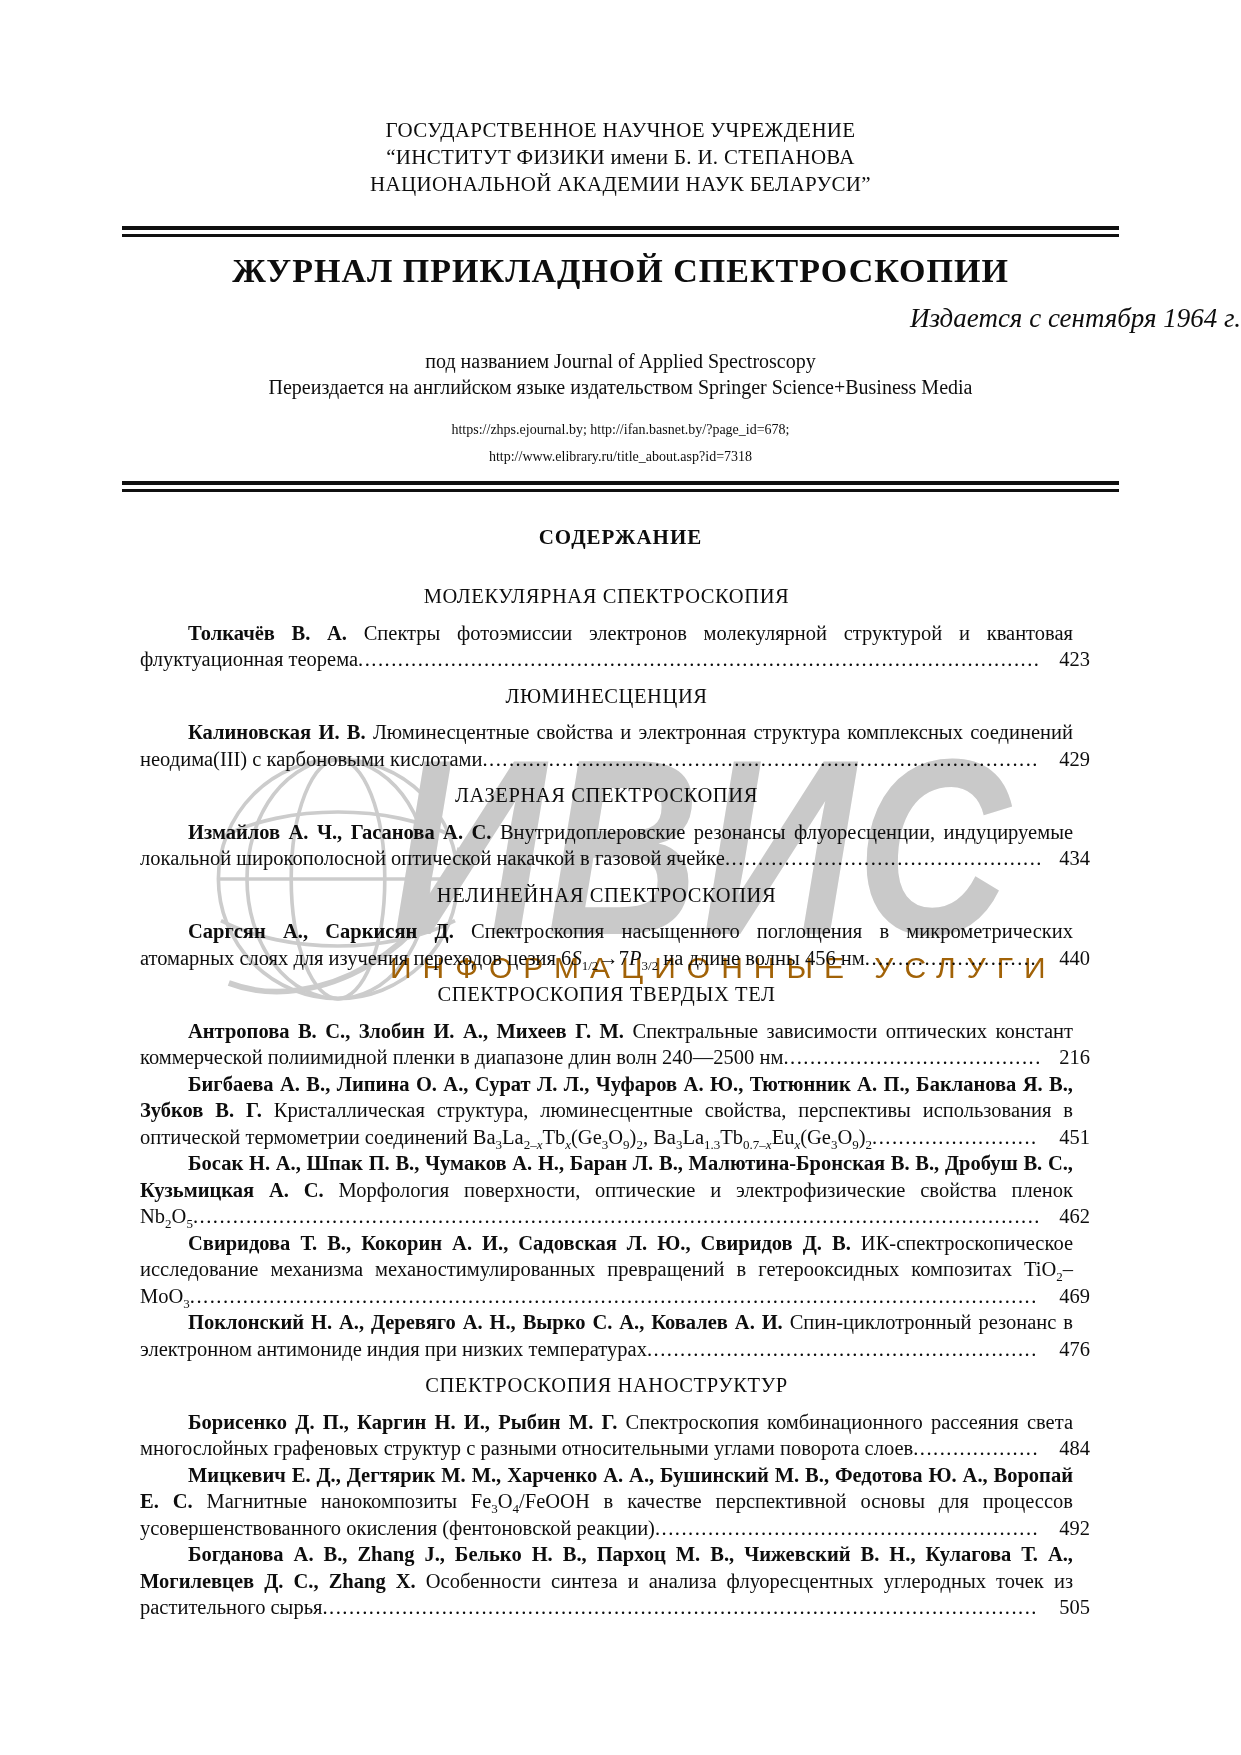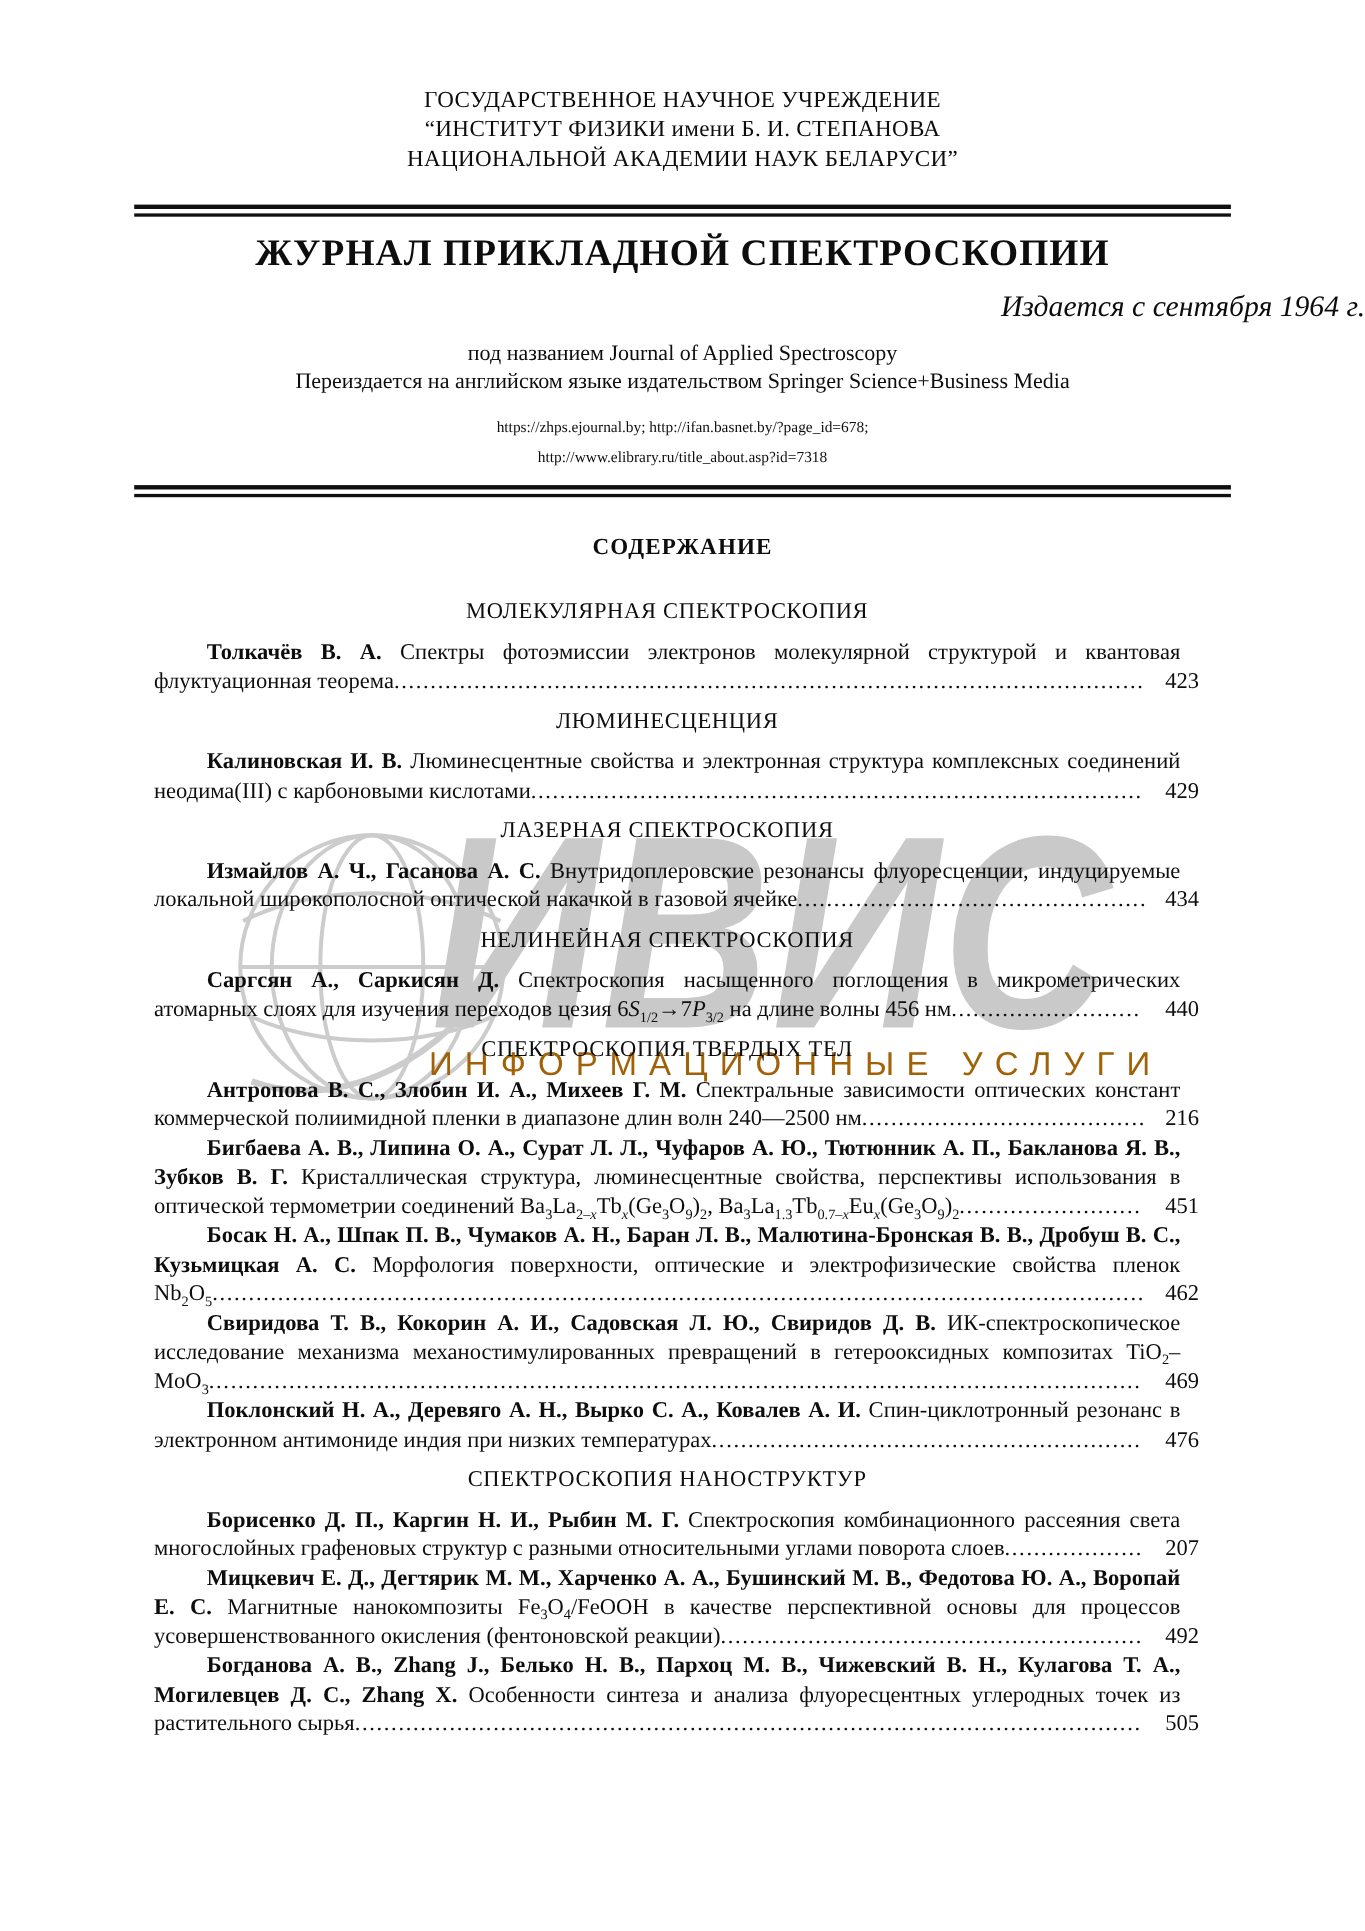--- a/index.html
+++ b/index.html
@@ -37,21 +37,21 @@
     font-family: Liberation Sans, sans-serif;
     font-size: 30px; letter-spacing: 11px;
     color: #a16207;
     white-space: nowrap;
   }
 
   
   .masthead, .contents-title, .toc { position: relative; z-index: 1; }
 
   .inst {
-    margin: 0 auto; padding-top: 77px;
+    margin: 0 auto; padding-top: 117px;
     text-align: center;
     font-size: 21px; line-height: 27px;
     letter-spacing: 0.3px;
   }
   .double-rule { margin: 0 122px; }
   .double-rule .bar { height: 3.5px; background: #101010; }
   .double-rule .bar + .bar { margin-top: 4px; }
   .rule-top { margin-top: 28px; }
   .rule-vol { margin-top: 11px; }
 
@@ -183,18 +183,18 @@
       <p class="entry"><span class="authors">Измайлов А. Ч., Гасанова А. С.</span> <span class="title">Внутридоплеровские резонансы флуоресценции, индуцируемые локальной широкополосной оптической накачкой в газовой ячейке</span><span class="leader">................................................</span><span class="endgap"></span><span class="pageno">434</span></p>
       <h3 class="sec-heading">НЕЛИНЕЙНАЯ СПЕКТРОСКОПИЯ</h3>
       <p class="entry"><span class="authors">Саргсян А., Саркисян Д.</span> <span class="title">Спектроскопия насыщенного поглощения в микрометрических атомарных слоях для изучения переходов цезия 6<i>S</i><sub>1/2</sub>→7<i>P</i><sub>3/2</sub> на длине волны 456 нм</span><span class="leader">..........................</span><span class="endgap"></span><span class="pageno">440</span></p>
       <h3 class="sec-heading">СПЕКТРОСКОПИЯ ТВЕРДЫХ ТЕЛ</h3>
       <p class="entry"><span class="authors">Антропова В. С., Злобин И. А., Михеев Г. М.</span> <span class="title">Спектральные зависимости оптических констант коммерческой полиимидной пленки в диапазоне длин волн 240—2500 нм</span><span class="leader">.......................................</span><span class="endgap"></span><span class="pageno">216</span></p>
       <p class="entry"><span class="authors">Бигбаева А. В., Липина О. А., Сурат Л. Л., Чуфаров А. Ю., Тютюнник А. П., Бакланова Я. В., Зубков В. Г.</span> <span class="title">Кристаллическая структура, люминесцентные свойства, перспективы использования в оптической термометрии соединений Ba<sub>3</sub>La<sub>2–<i>x</i></sub>Tb<sub><i>x</i></sub>(Ge<sub>3</sub>O<sub>9</sub>)<sub>2</sub>, Ba<sub>3</sub>La<sub>1.3</sub>Tb<sub>0.7–<i>x</i></sub>Eu<sub><i>x</i></sub>(Ge<sub>3</sub>O<sub>9</sub>)<sub>2</sub></span><span class="leader">.........................</span><span class="endgap"></span><span class="pageno">451</span></p>
       <p class="entry"><span class="authors">Босак Н. А., Шпак П. В., Чумаков А. Н., Баран Л. В., Малютина-Бронская В. В., Дробуш В. С., Кузьмицкая А. С.</span> <span class="title">Морфология поверхности, оптические и электрофизические свойства пленок Nb<sub>2</sub>O<sub>5</sub></span><span class="leader">................................................................................................................................</span><span class="endgap"></span><span class="pageno">462</span></p>
       <p class="entry"><span class="authors">Свиридова Т. В., Кокорин А. И., Садовская Л. Ю., Свиридов Д. В.</span> <span class="title">ИК-спектроскопическое исследование механизма механостимулированных превращений в гетерооксидных композитах TiO<sub>2</sub>–MoO<sub>3</sub></span><span class="leader">................................................................................................................................</span><span class="endgap"></span><span class="pageno">469</span></p>
       <p class="entry"><span class="authors">Поклонский Н. А., Деревяго А. Н., Вырко С. А., Ковалев А. И.</span> <span class="title">Спин-циклотронный резонанс в электронном антимониде индия при низких температурах</span><span class="leader">...........................................................</span><span class="endgap"></span><span class="pageno">476</span></p>
       <h3 class="sec-heading">СПЕКТРОСКОПИЯ НАНОСТРУКТУР</h3>
-      <p class="entry"><span class="authors">Борисенко Д. П., Каргин Н. И., Рыбин М. Г.</span> <span class="title">Спектроскопия комбинационного рассеяния света многослойных графеновых структур с разными относительными углами поворота слоев</span><span class="leader">...................</span><span class="endgap"></span><span class="pageno">207</span></p>
+      <p class="entry"><span class="authors">Борисенко Д. П., Каргин Н. И., Рыбин М. Г.</span> <span class="title">Спектроскопия комбинационного рассеяния света многослойных графеновых структур с разными относительными углами поворота слоев</span><span class="leader">...................</span><span class="endgap"></span><span class="pageno">484</span></p>
       <p class="entry"><span class="authors">Мицкевич Е. Д., Дегтярик М. М., Харченко А. А., Бушинский М. В., Федотова Ю. А., Воропай Е. С.</span> <span class="title">Магнитные нанокомпозиты Fe<sub>3</sub>O<sub>4</sub>/FeOOH в качестве перспективной основы для процессов усовершенствованного окисления (фентоновской реакции)</span><span class="leader">..........................................................</span><span class="endgap"></span><span class="pageno">492</span></p>
       <p class="entry"><span class="authors">Богданова А. В., Zhang J., Белько Н. В., Пархоц М. В., Чижевский В. Н., Кулагова Т. А., Могилевцев Д. С., Zhang X.</span> <span class="title">Особенности синтеза и анализа флуоресцентных углеродных точек из растительного сырья</span><span class="leader">............................................................................................................</span><span class="endgap"></span><span class="pageno">505</span></p>
     </main>
 
 </div>
 
 </body></html>

